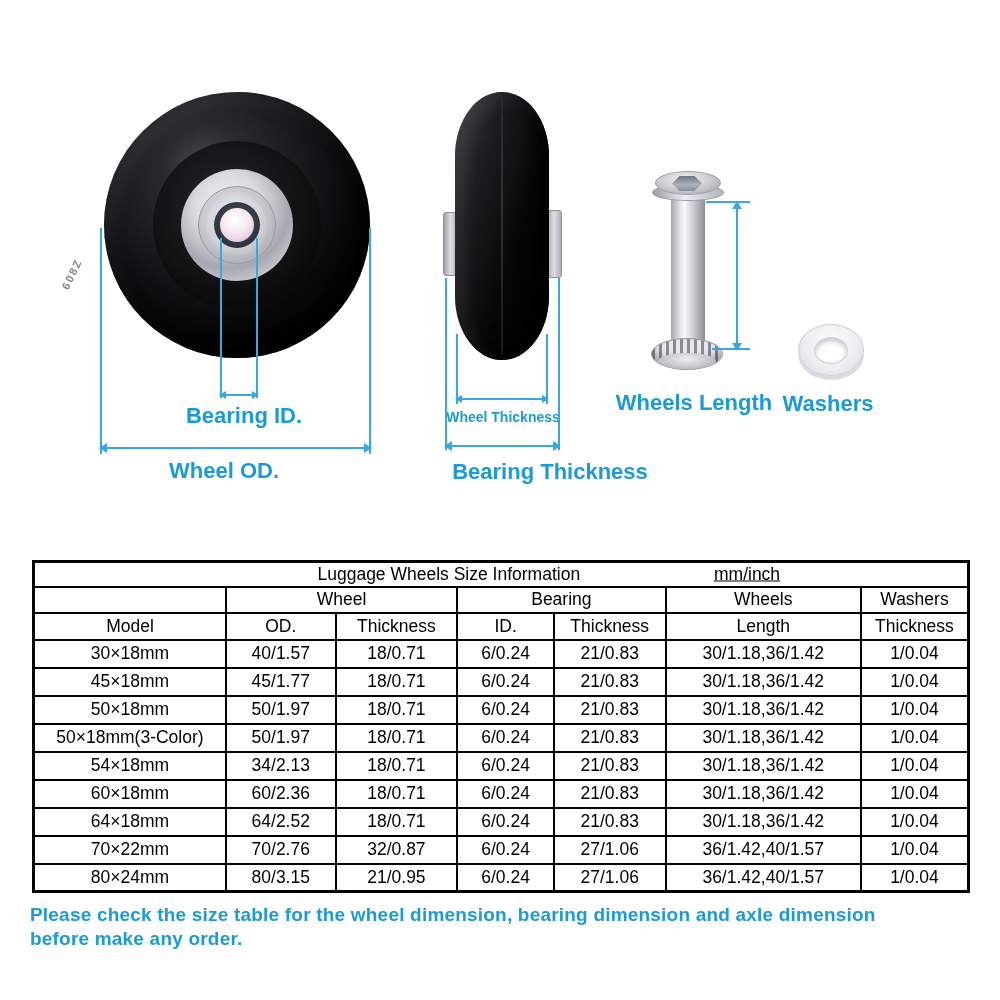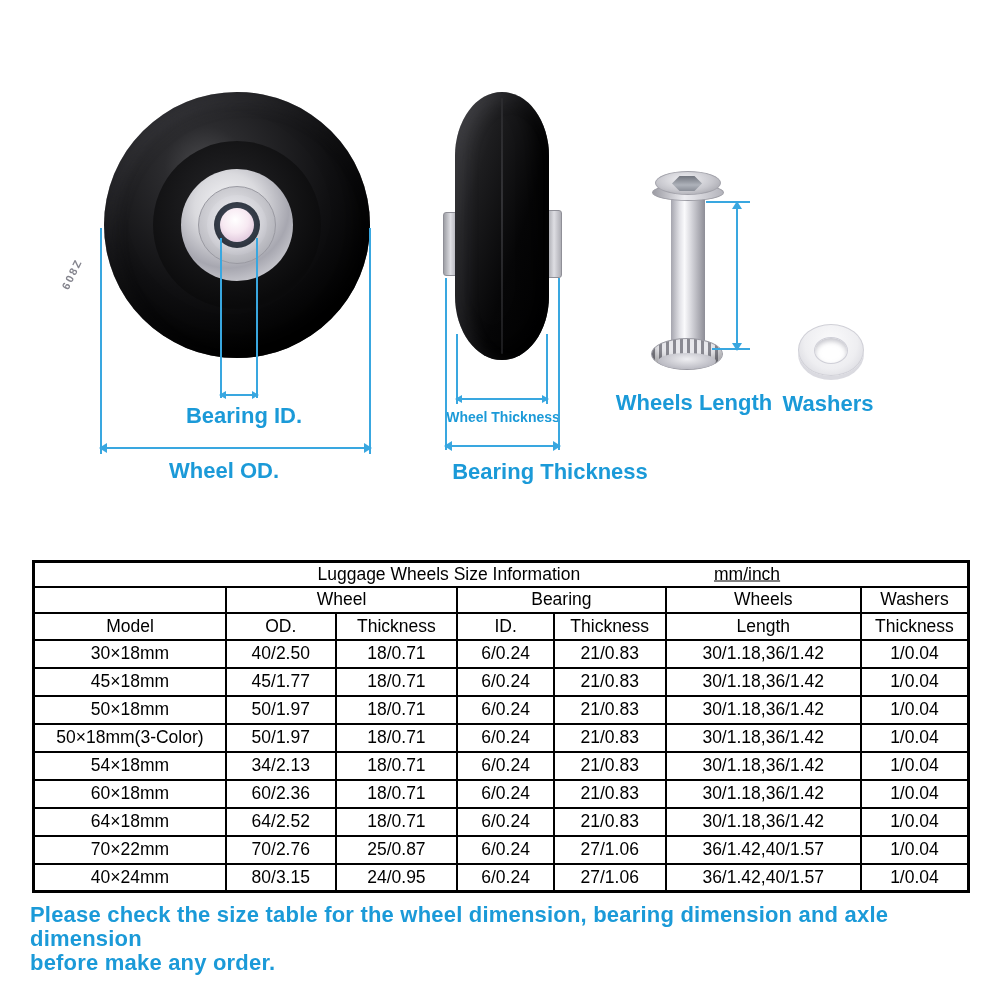--- a/index.html
+++ b/index.html
@@ -102,21 +102,21 @@
     white-space:nowrap;overflow:hidden;}
   .size-table tr.title-row td{height:25px;position:relative;}
   .size-table tr.group-row td{height:26px;margin-top:44px;}
   .size-table tr.head-row td{height:27px;}
   .title-row .t1{position:absolute;left:44.4%;top:50%;transform:translate(-50%,-50%);}
   .title-row .t2{position:absolute;left:76.4%;top:50%;transform:translate(-50%,-50%);text-decoration:underline;}
 
   
   .note{
     position:absolute;left:30px;top:903px;width:950px;
-    color:var(--label);font-size:22px;font-weight:bold;line-height:24px;
+    color:var(--label);font-size:19px;font-weight:bold;line-height:24px;
     white-space:pre-line;letter-spacing:0.2px;
   }
 </style>
 </head>
 <body>
 
 <div class="page">
 
   <div class="tire">
     <div class="hub"></div>
@@ -197,21 +197,21 @@
         <td>Thickness</td>
         <td>ID.</td>
         <td>Thickness</td>
         <td>Length</td>
         <td>Thickness</td>
       </tr>
     </tbody>
     <tbody>
         <tr>
           <td>30×18mm</td>
-          <td>40/2.50</td>
+          <td>40/1.57</td>
           <td>18/0.71</td>
           <td>6/0.24</td>
           <td>21/0.83</td>
           <td>30/1.18,36/1.42</td>
           <td>1/0.04</td>
         </tr>
         <tr>
           <td>45×18mm</td>
           <td>45/1.77</td>
           <td>18/0.71</td>
@@ -261,30 +261,30 @@
           <td>64/2.52</td>
           <td>18/0.71</td>
           <td>6/0.24</td>
           <td>21/0.83</td>
           <td>30/1.18,36/1.42</td>
           <td>1/0.04</td>
         </tr>
         <tr>
           <td>70×22mm</td>
           <td>70/2.76</td>
-          <td>25/0.87</td>
+          <td>32/0.87</td>
           <td>6/0.24</td>
           <td>27/1.06</td>
           <td>36/1.42,40/1.57</td>
           <td>1/0.04</td>
         </tr>
         <tr>
-          <td>40×24mm</td>
+          <td>80×24mm</td>
           <td>80/3.15</td>
-          <td>24/0.95</td>
+          <td>21/0.95</td>
           <td>6/0.24</td>
           <td>27/1.06</td>
           <td>36/1.42,40/1.57</td>
           <td>1/0.04</td>
         </tr>
       </tbody>
   </table>
 
   <div class="note">Please  check the size table for the wheel dimension, bearing dimension and axle dimension
 before make any order.</div>

